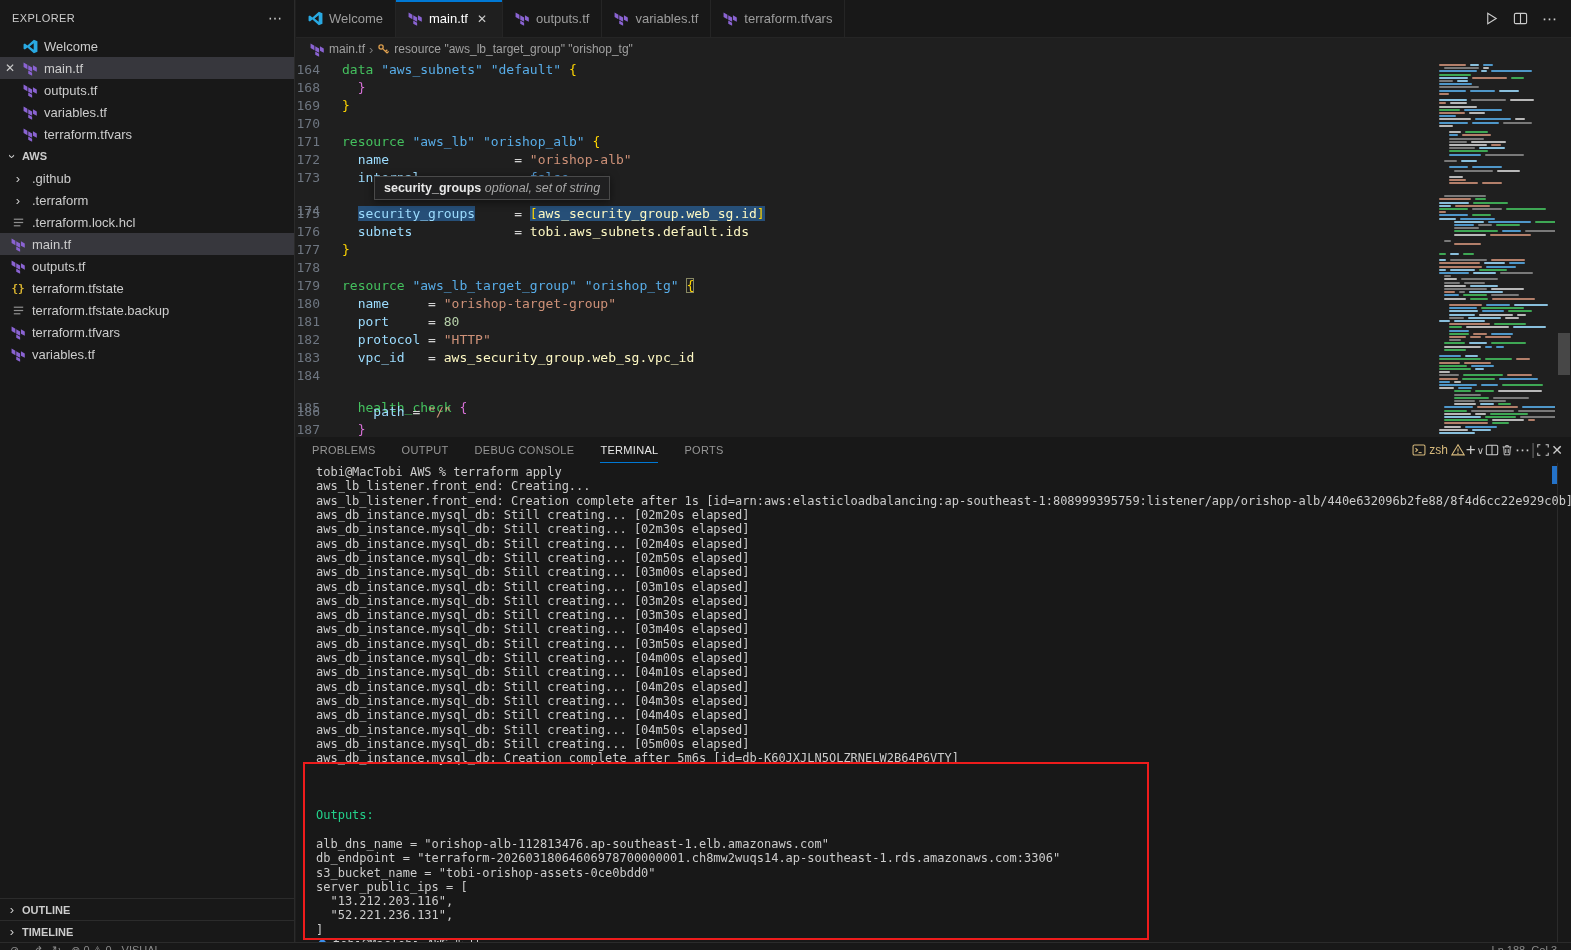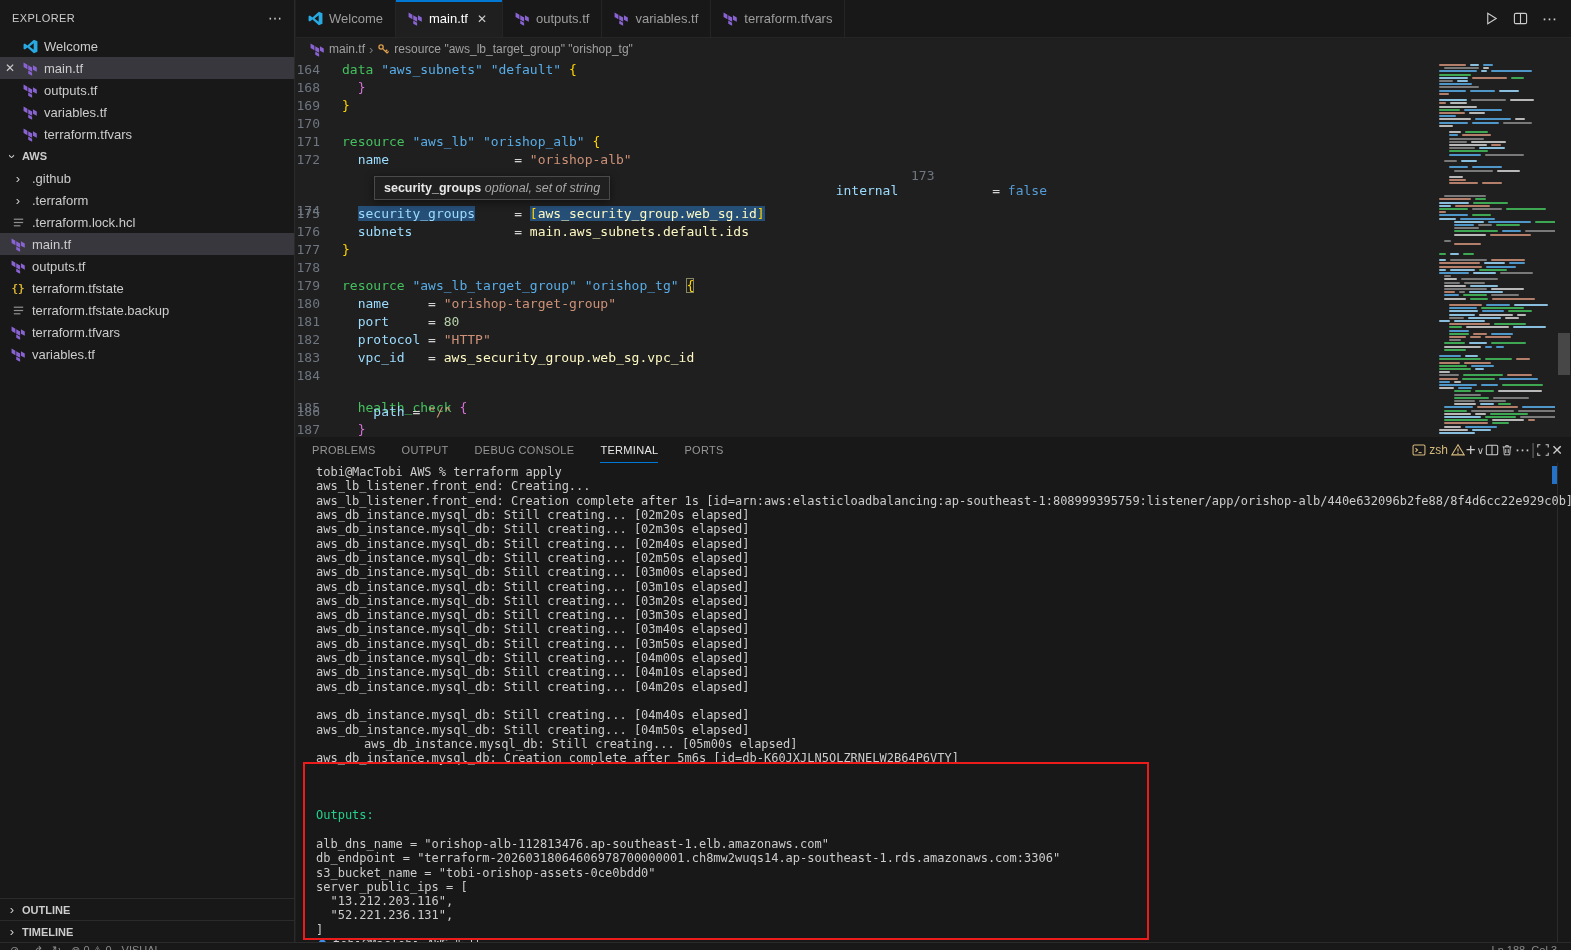--- a/index.html
+++ b/index.html
@@ -434,35 +434,35 @@
             <pre></pre>
           </div>
           <div class="cline" style="top: 72px;">
             <span class="lnum">171</span>
             <pre><span class="tk-kw">resource</span><span class="tk-fg"> </span><span class="tk-blue">"aws_lb"</span><span class="tk-fg"> </span><span class="tk-blue">"orishop_alb"</span><span class="tk-fg"> </span><span class="tk-gold">{</span></pre>
           </div>
           <div class="cline" style="top: 90px;">
             <span class="lnum">172</span>
             <pre><span class="tk-prop">  name</span><span class="tk-fg">                = </span><span class="tk-orange">"orishop-alb"</span></pre>
           </div>
-          <div class="cline" style="top: 108px; flex-direction: column;">
+          <div class="cline" style="top: 108px;">
             <span class="lnum">173</span>
             <pre><span class="tk-prop">  internal</span><span class="tk-fg">            = </span><span class="tk-bool">false</span></pre>
           </div>
           <div class="cline" style="top: 141px; align-items: center;">
             <span class="lnum">174</span>
             <pre></pre>
           </div>
           <div class="cline" style="top: 144px;">
             <span class="lnum">175</span>
             <pre><span class="tk-fg">  </span><span class="tk-prop tk-hl">security_groups</span><span class="tk-fg">     = </span><span class="tk-gold tk-hl">[</span><span class="tk-ref tk-hl">aws_security_group.web_sg.id</span><span class="tk-gold tk-hl">]</span></pre>
           </div>
           <div class="cline" style="top: 162px;">
             <span class="lnum">176</span>
-            <pre><span class="tk-prop">  subnets</span><span class="tk-fg">             = </span><span class="tk-ref">main.aws_subnets.default.ids</span></pre>
+            <pre><span class="tk-prop">  subnets</span><span class="tk-fg">             = </span><span class="tk-ref">tobi.aws_subnets.default.ids</span></pre>
           </div>
           <div class="cline" style="top: 180px;">
             <span class="lnum">177</span>
             <pre><span class="tk-gold">}</span></pre>
           </div>
           <div class="cline" style="top: 198px;">
             <span class="lnum">178</span>
             <pre></pre>
           </div>
           <div class="cline" style="top: 216px;">
@@ -791,23 +791,24 @@
           <div class="tline" style="top: 87.8px;"><span>aws_db_instance.mysql_db: Still creating... [02m50s elapsed]</span></div>
           <div class="tline" style="top: 102.1px;"><span>aws_db_instance.mysql_db: Still creating... [03m00s elapsed]</span></div>
           <div class="tline" style="top: 116.4px;"><span>aws_db_instance.mysql_db: Still creating... [03m10s elapsed]</span></div>
           <div class="tline" style="top: 130.7px;"><span>aws_db_instance.mysql_db: Still creating... [03m20s elapsed]</span></div>
           <div class="tline" style="top: 145px;"><span>aws_db_instance.mysql_db: Still creating... [03m30s elapsed]</span></div>
           <div class="tline" style="top: 159.3px;"><span>aws_db_instance.mysql_db: Still creating... [03m40s elapsed]</span></div>
           <div class="tline" style="top: 173.6px;"><span>aws_db_instance.mysql_db: Still creating... [03m50s elapsed]</span></div>
           <div class="tline" style="top: 187.9px;"><span>aws_db_instance.mysql_db: Still creating... [04m00s elapsed]</span></div>
           <div class="tline" style="top: 202.2px;"><span>aws_db_instance.mysql_db: Still creating... [04m10s elapsed]</span></div>
           <div class="tline" style="top: 216.5px;"><span>aws_db_instance.mysql_db: Still creating... [04m20s elapsed]</span></div>
+          <div class="tline" style="top: 230.8px;"><span>aws_db_instance.mysql_db: Still creating... [04m30s elapsed]</span></div>
           <div class="tline" style="top: 245.1px;"><span>aws_db_instance.mysql_db: Still creating... [04m40s elapsed]</span></div>
           <div class="tline" style="top: 259.4px;"><span>aws_db_instance.mysql_db: Still creating... [04m50s elapsed]</span></div>
-          <div class="tline" style="top: 273.7px; margin-left: 48px;"><span>aws_db_instance.mysql_db: Still creating... [05m00s elapsed]</span></div>
+          <div class="tline" style="top: 273.7px;"><span>aws_db_instance.mysql_db: Still creating... [05m00s elapsed]</span></div>
           <div class="tline" style="top: 288px;"><span>aws_db_instance.mysql_db: Creation complete after 5m6s [id=db-K60JXJLN5OLZRNELW2B64P6VTY]</span></div>
           <div class="tline" style="top: 302.3px;"><span></span></div>
           <div class="tline" style="top: 330.9px;"><span></span></div>
           <div class="tline green" style="top: 345.2px;"><span>Outputs:</span></div>
           <div class="tline" style="top: 359.5px;"><span></span></div>
           <div class="tline" style="top: 373.8px;"><span>alb_dns_name = "orishop-alb-112813476.ap-southeast-1.elb.amazonaws.com"</span></div>
           <div class="tline" style="top: 388.1px;"><span>db_endpoint = "terraform-20260318064606978700000001.ch8mw2wuqs14.ap-southeast-1.rds.amazonaws.com:3306"</span></div>
           <div class="tline" style="top: 402.4px;"><span>s3_bucket_name = "tobi-orishop-assets-0ce0bdd0"</span></div>
           <div class="tline" style="top: 416.7px;"><span>server_public_ips = [</span></div>
           <div class="tline" style="top: 431px;"><span>  "13.212.203.116",</span></div>

